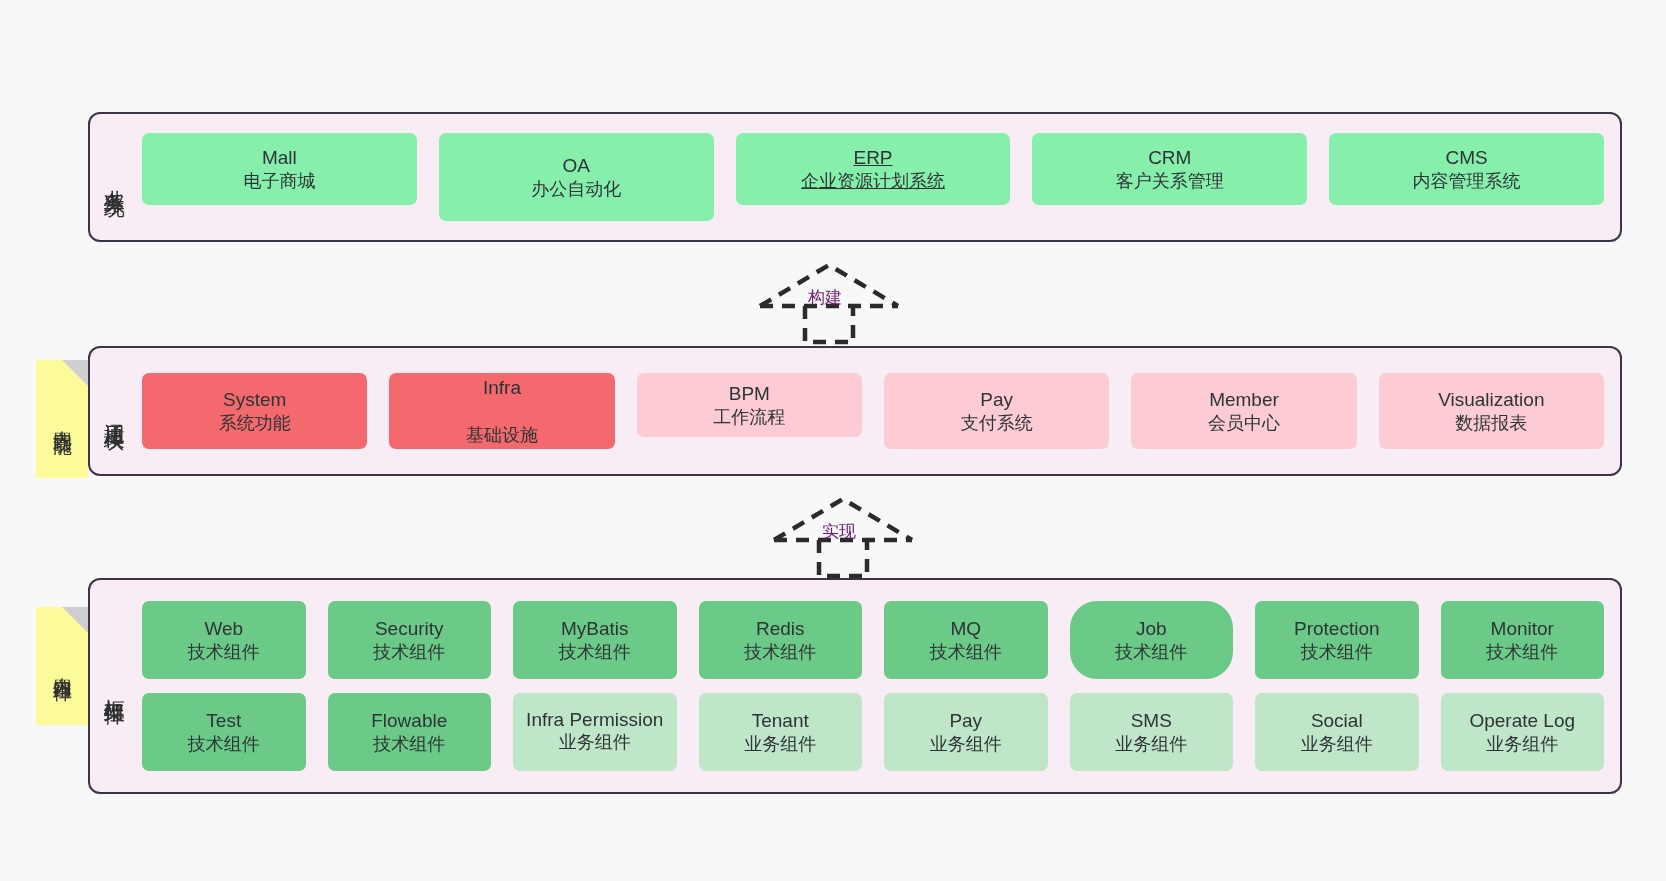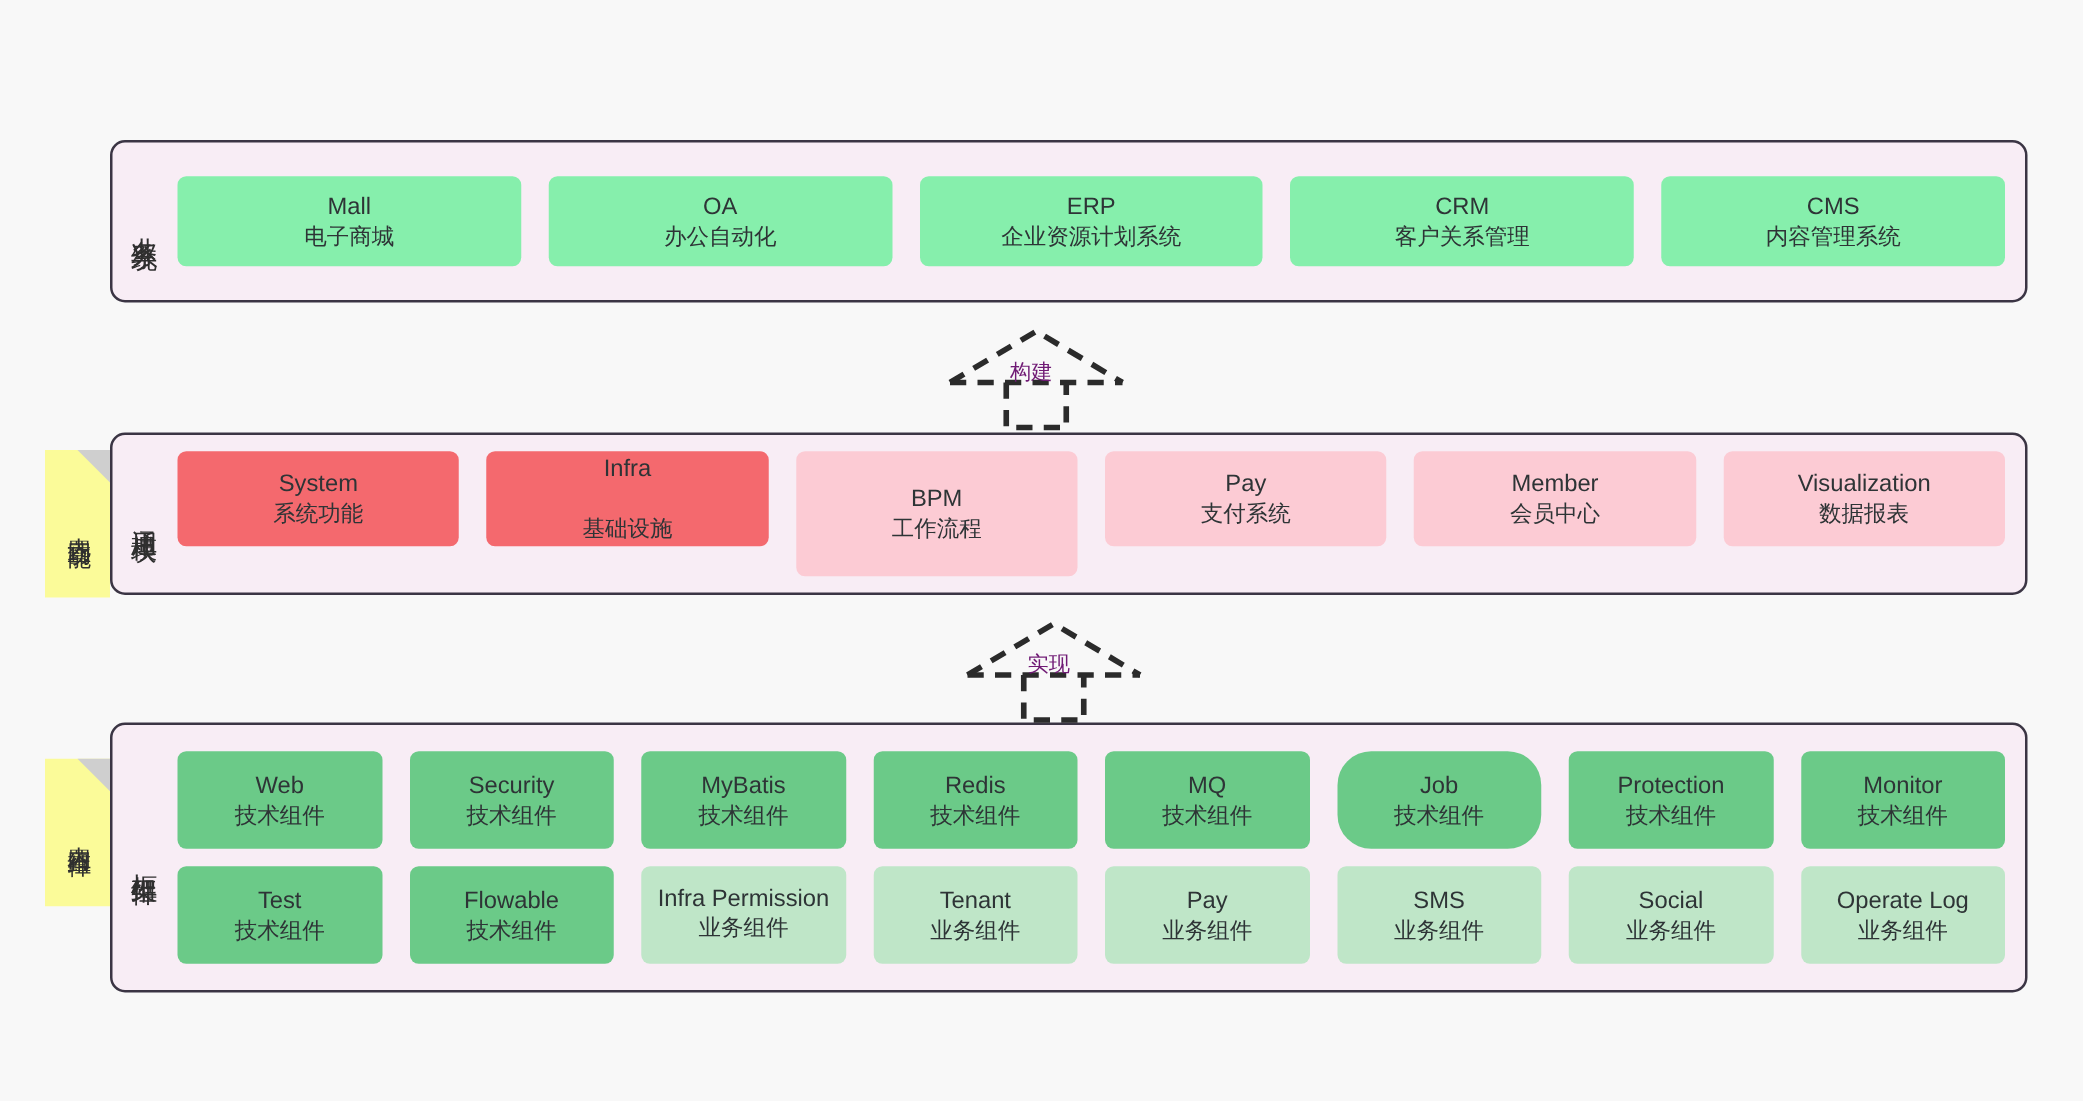--- a/index.html
+++ b/index.html
@@ -140,25 +140,25 @@
 <div id="canvas">
 
   <div class="layer" id="layer-0" style="left:88px; top:112px; width:1534px; height:130px;">
     <div class="layer-title">业务系统</div>
     <div class="layer-body">
       <div class="row">
         <div class="node c-blue" style="height:72px;">
           <span class="t1">Mall</span>
           <span class="t2">电子商城</span>
         </div>
-        <div class="node c-blue" style="height:72px;">
+        <div class="node c-blue" style="height:88px;">
           <span class="t1">OA</span>
           <span class="t2">办公自动化</span>
         </div>
-        <div class="node c-blue" style="height:72px;">
+        <div class="node c-blue" style="height:72px;text-decoration:underline;">
           <span class="t1">ERP</span>
           <span class="t2">企业资源计划系统</span>
         </div>
         <div class="node c-blue" style="height:72px;">
           <span class="t1">CRM</span>
           <span class="t2">客户关系管理</span>
         </div>
         <div class="node c-blue" style="height:72px;">
           <span class="t1">CMS</span>
           <span class="t2">内容管理系统</span>
@@ -186,21 +186,21 @@
     <div class="layer-body">
       <div class="row">
         <div class="node c-red" style="height:76px;">
           <span class="t1">System</span>
           <span class="t2">系统功能</span>
         </div>
         <div class="node c-red" style="height:76px;gap:24px;">
           <span class="t1">Infra</span>
           <span class="t2">基础设施</span>
         </div>
-        <div class="node c-pink" style="height:100px;">
+        <div class="node c-pink" style="height:64px;">
           <span class="t1">BPM</span>
           <span class="t2">工作流程</span>
         </div>
         <div class="node c-pink" style="height:76px;">
           <span class="t1">Pay</span>
           <span class="t2">支付系统</span>
         </div>
         <div class="node c-pink" style="height:76px;">
           <span class="t1">Member</span>
           <span class="t2">会员中心</span>

